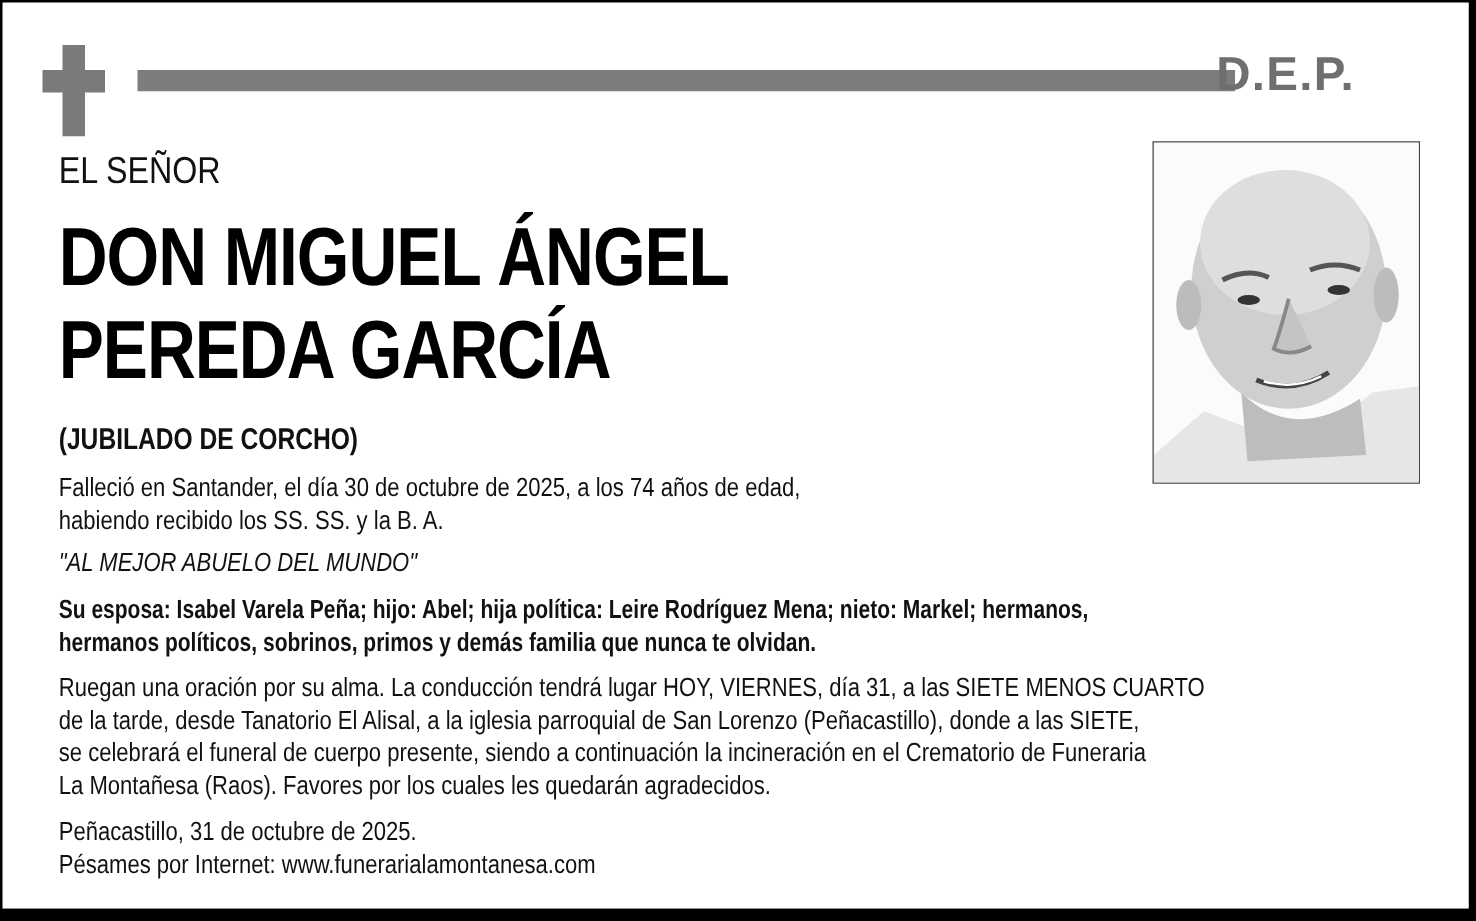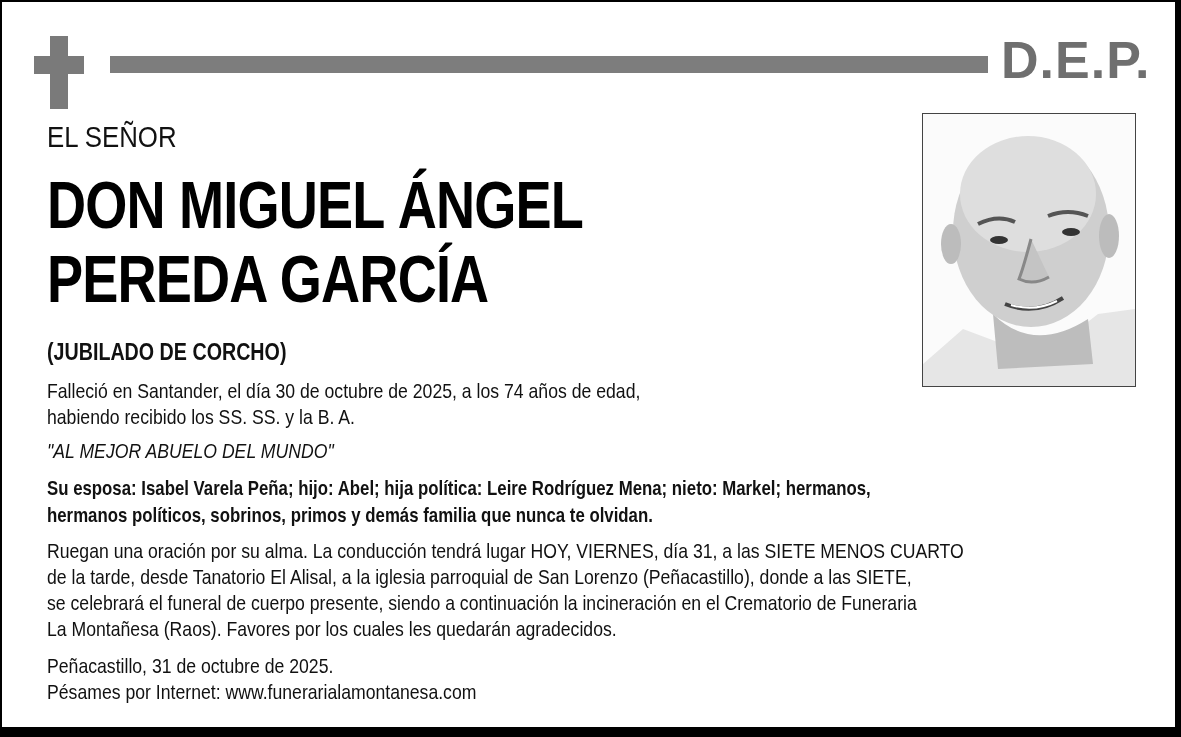--- a/index.html
+++ b/index.html
@@ -9,22 +9,22 @@
     width: 1173px; height: 725px;
     background: #ffffff;
     font-family: "Liberation Sans", sans-serif;
     color: #111;
   }
   .cross { position: absolute; }
   .cross .v { position: absolute; left: 16px; top: 34px; width: 18px; height: 73px; background: #7a7a7a; }
   .cross .h { position: absolute; left: 41px; top: 54px; width: 50px; height: 18px; background: #7a7a7a; }
   .rule { position: absolute; left: 108px; top: 54px; width: 878px; height: 17px; background: #7d7d7d; }
   .dep {
-    position: absolute; left: 999px; top: 38px;
-    font-size: 52px; font-weight: bold; color: #6f6f6f; letter-spacing: 1px;
+    position: absolute; left: 971px; top: 38px;
+    font-size: 38px; font-weight: bold; color: #6f6f6f; letter-spacing: 1px;
     line-height: 40px;
   }
   .el-senor {
     position: absolute; left: 45px; top: 118px;
     font-size: 30px; line-height: 34px; color: #111;
     transform: scaleX(0.86); transform-origin: left top;
   }
   .name {
     position: absolute; left: 45px; top: 166px;
     font-size: 66px; line-height: 74px; font-weight: bold; color: #000;

